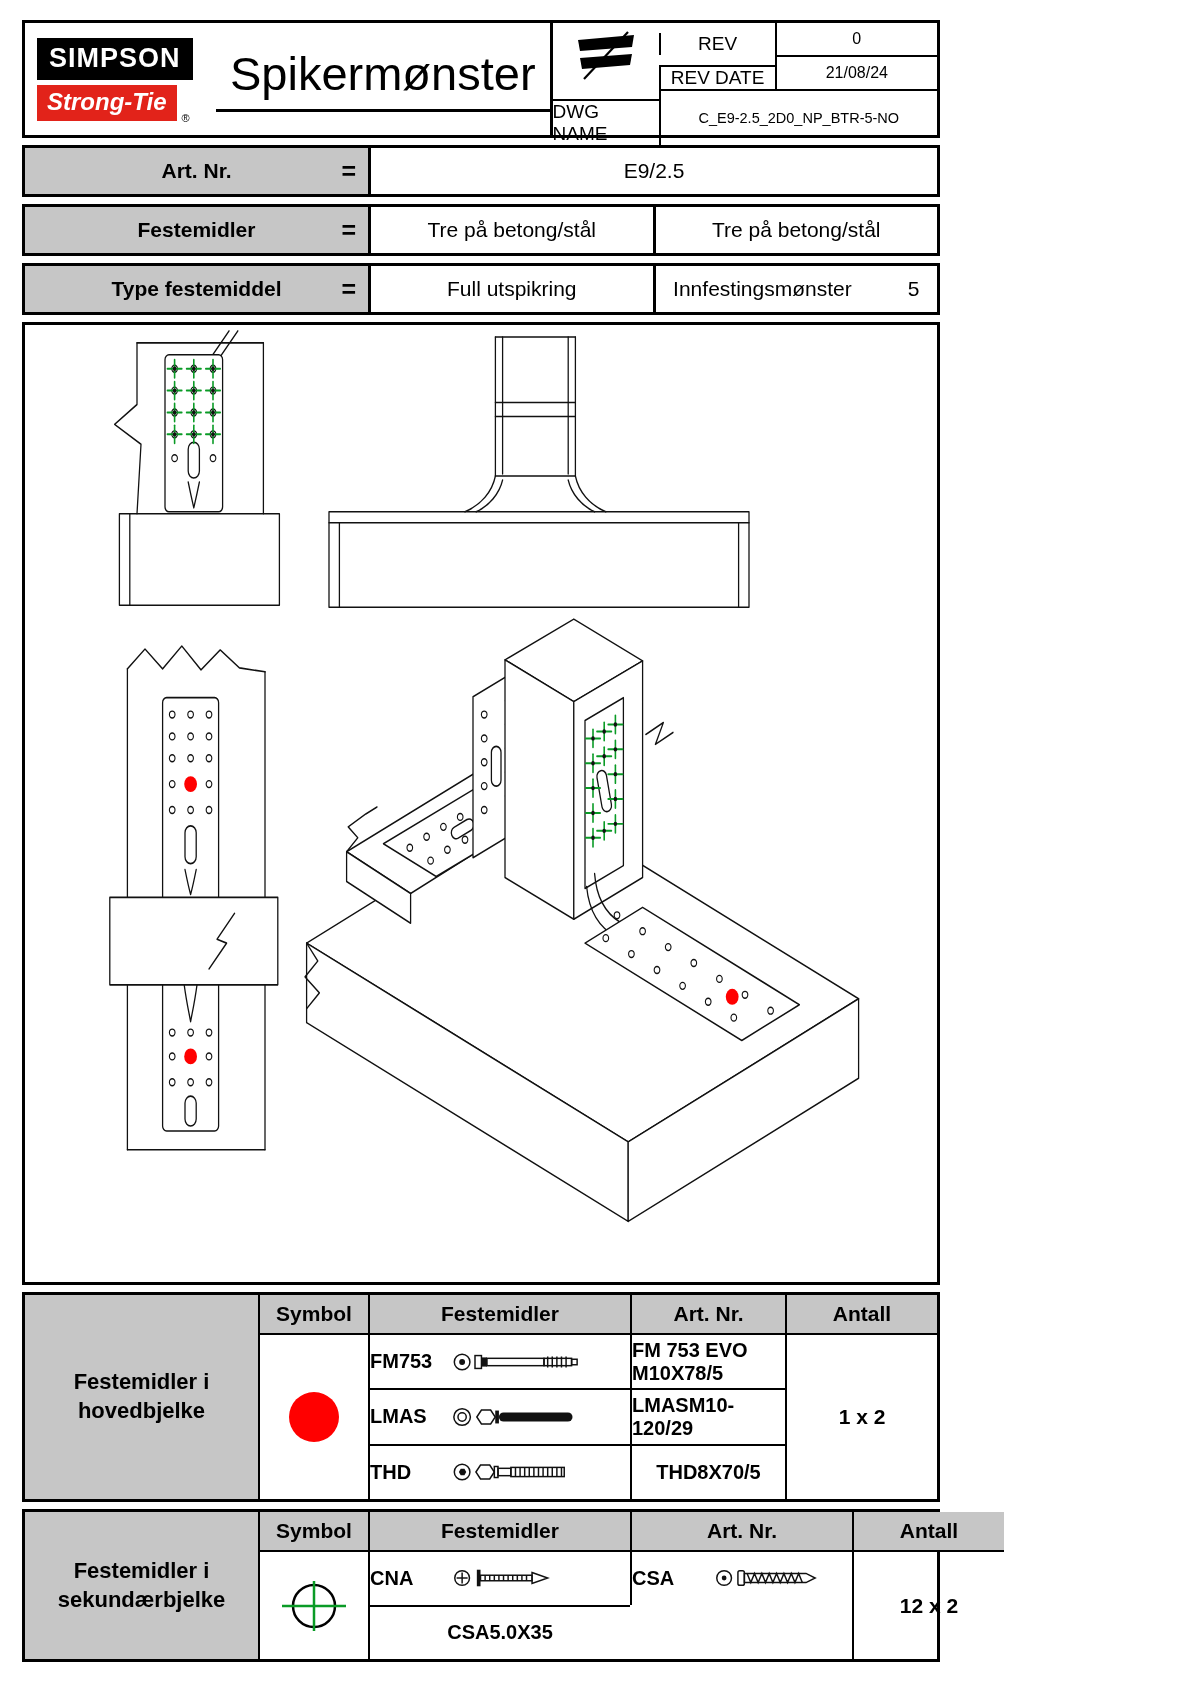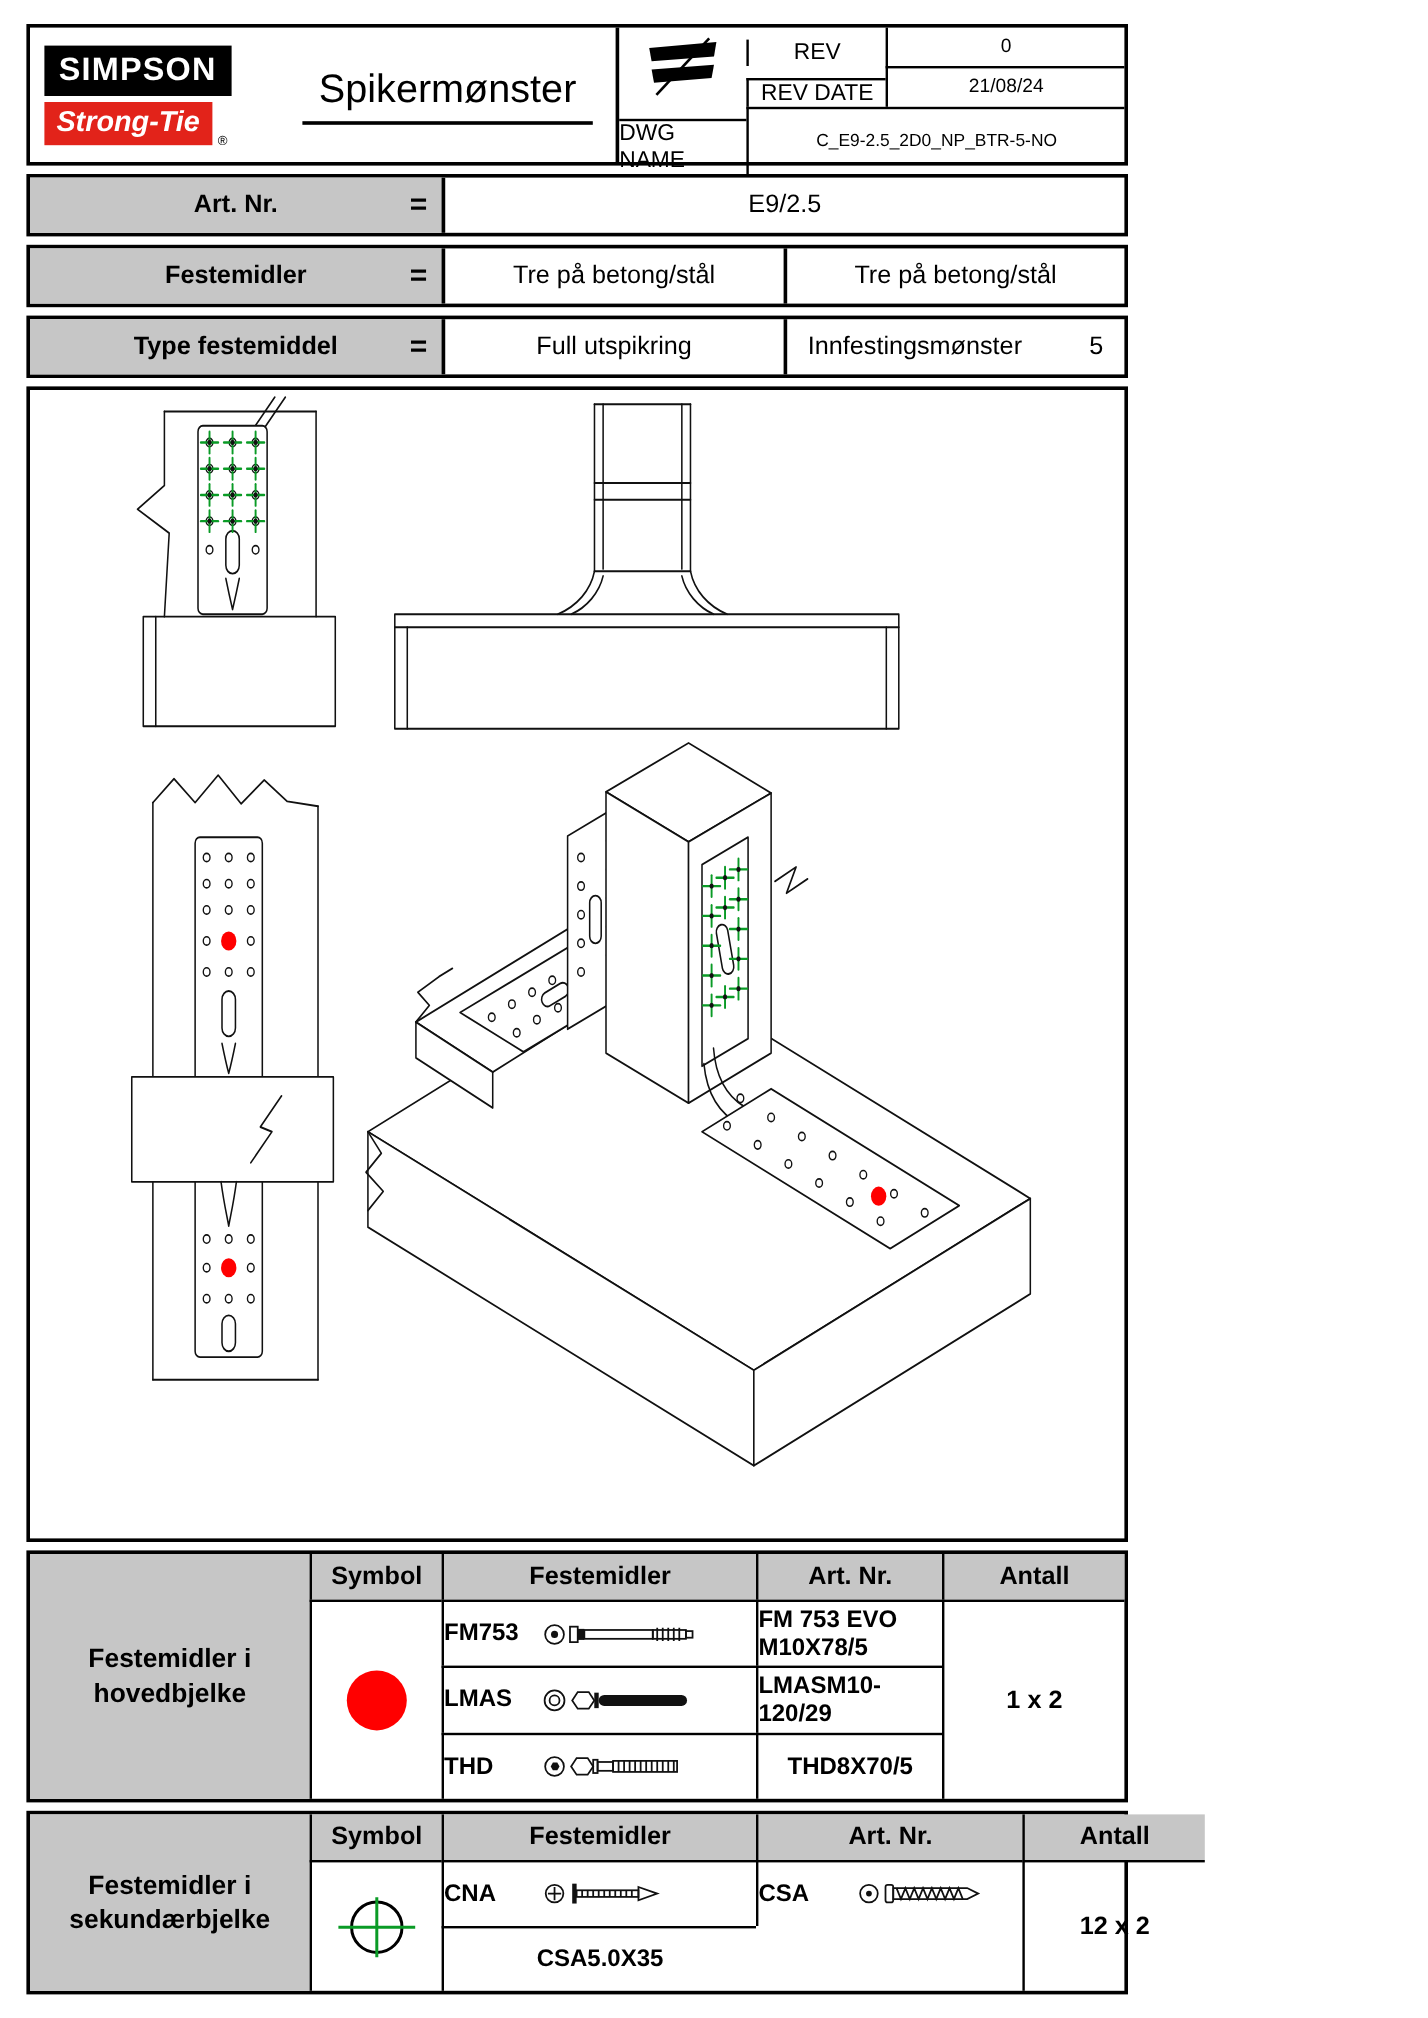--- a/index.html
+++ b/index.html
@@ -12,21 +12,21 @@
   .section { border:3px solid #000; background:#fff; }
 
   
   .header-box { height:118px; flex:0 0 auto; display:flex; }
   .logo-block { width:208px; display:flex; flex-direction:column; justify-content:center; gap:5px; padding-left:12px; }
   .logo-simpson { background:#000; color:#fff; font-weight:700; font-size:27px; letter-spacing:1px; padding:5px 12px 6px; width:max-content; }
   .logo-strongtie-wrap { position:relative; width:max-content; }
   .logo-strongtie { background:var(--accent-red,#e2231a); color:#fff; font-weight:700; font-style:italic; font-size:24px; padding:3px 10px 5px; width:max-content; }
   .logo-reg { position:absolute; right:-13px; bottom:-3px; font-size:11px; }
   .title-area { flex:1; display:flex; align-items:center; justify-content:center; }
-  .doc-title { font-size:33px; padding:0 14px 8px; border-bottom:3px solid #000; }
+  .doc-title { font-size:47px; padding:0 14px 8px; border-bottom:3px solid #000; }
   .title-block { width:424px; border-left:3px solid #000; display:grid;
     grid-template-columns:106px 116px 1fr; grid-template-rows:1fr 1fr 1.18fr; }
   .tb-cell { display:flex; align-items:center; justify-content:center; font-size:16px; }
   .tb-label { font-size:19px;margin-top:10px; }
   .tb-bl { border-left:2px solid #000; }
   .tb-bt { border-top:2px solid #000; }
   .tb-symbol { grid-area:1/1/3/2; }
   .tb-rev-l { grid-area:1/2/2/3; } .tb-rev-v { grid-area:1/3/2/4; }
   .tb-rd-l  { grid-area:2/2/3/3; } .tb-rd-v  { grid-area:2/3/3/4; }
   .tb-dwg-l { grid-area:3/1/4/2; } .tb-dwg-v { grid-area:3/2/4/4; font-size:14.5px; }

